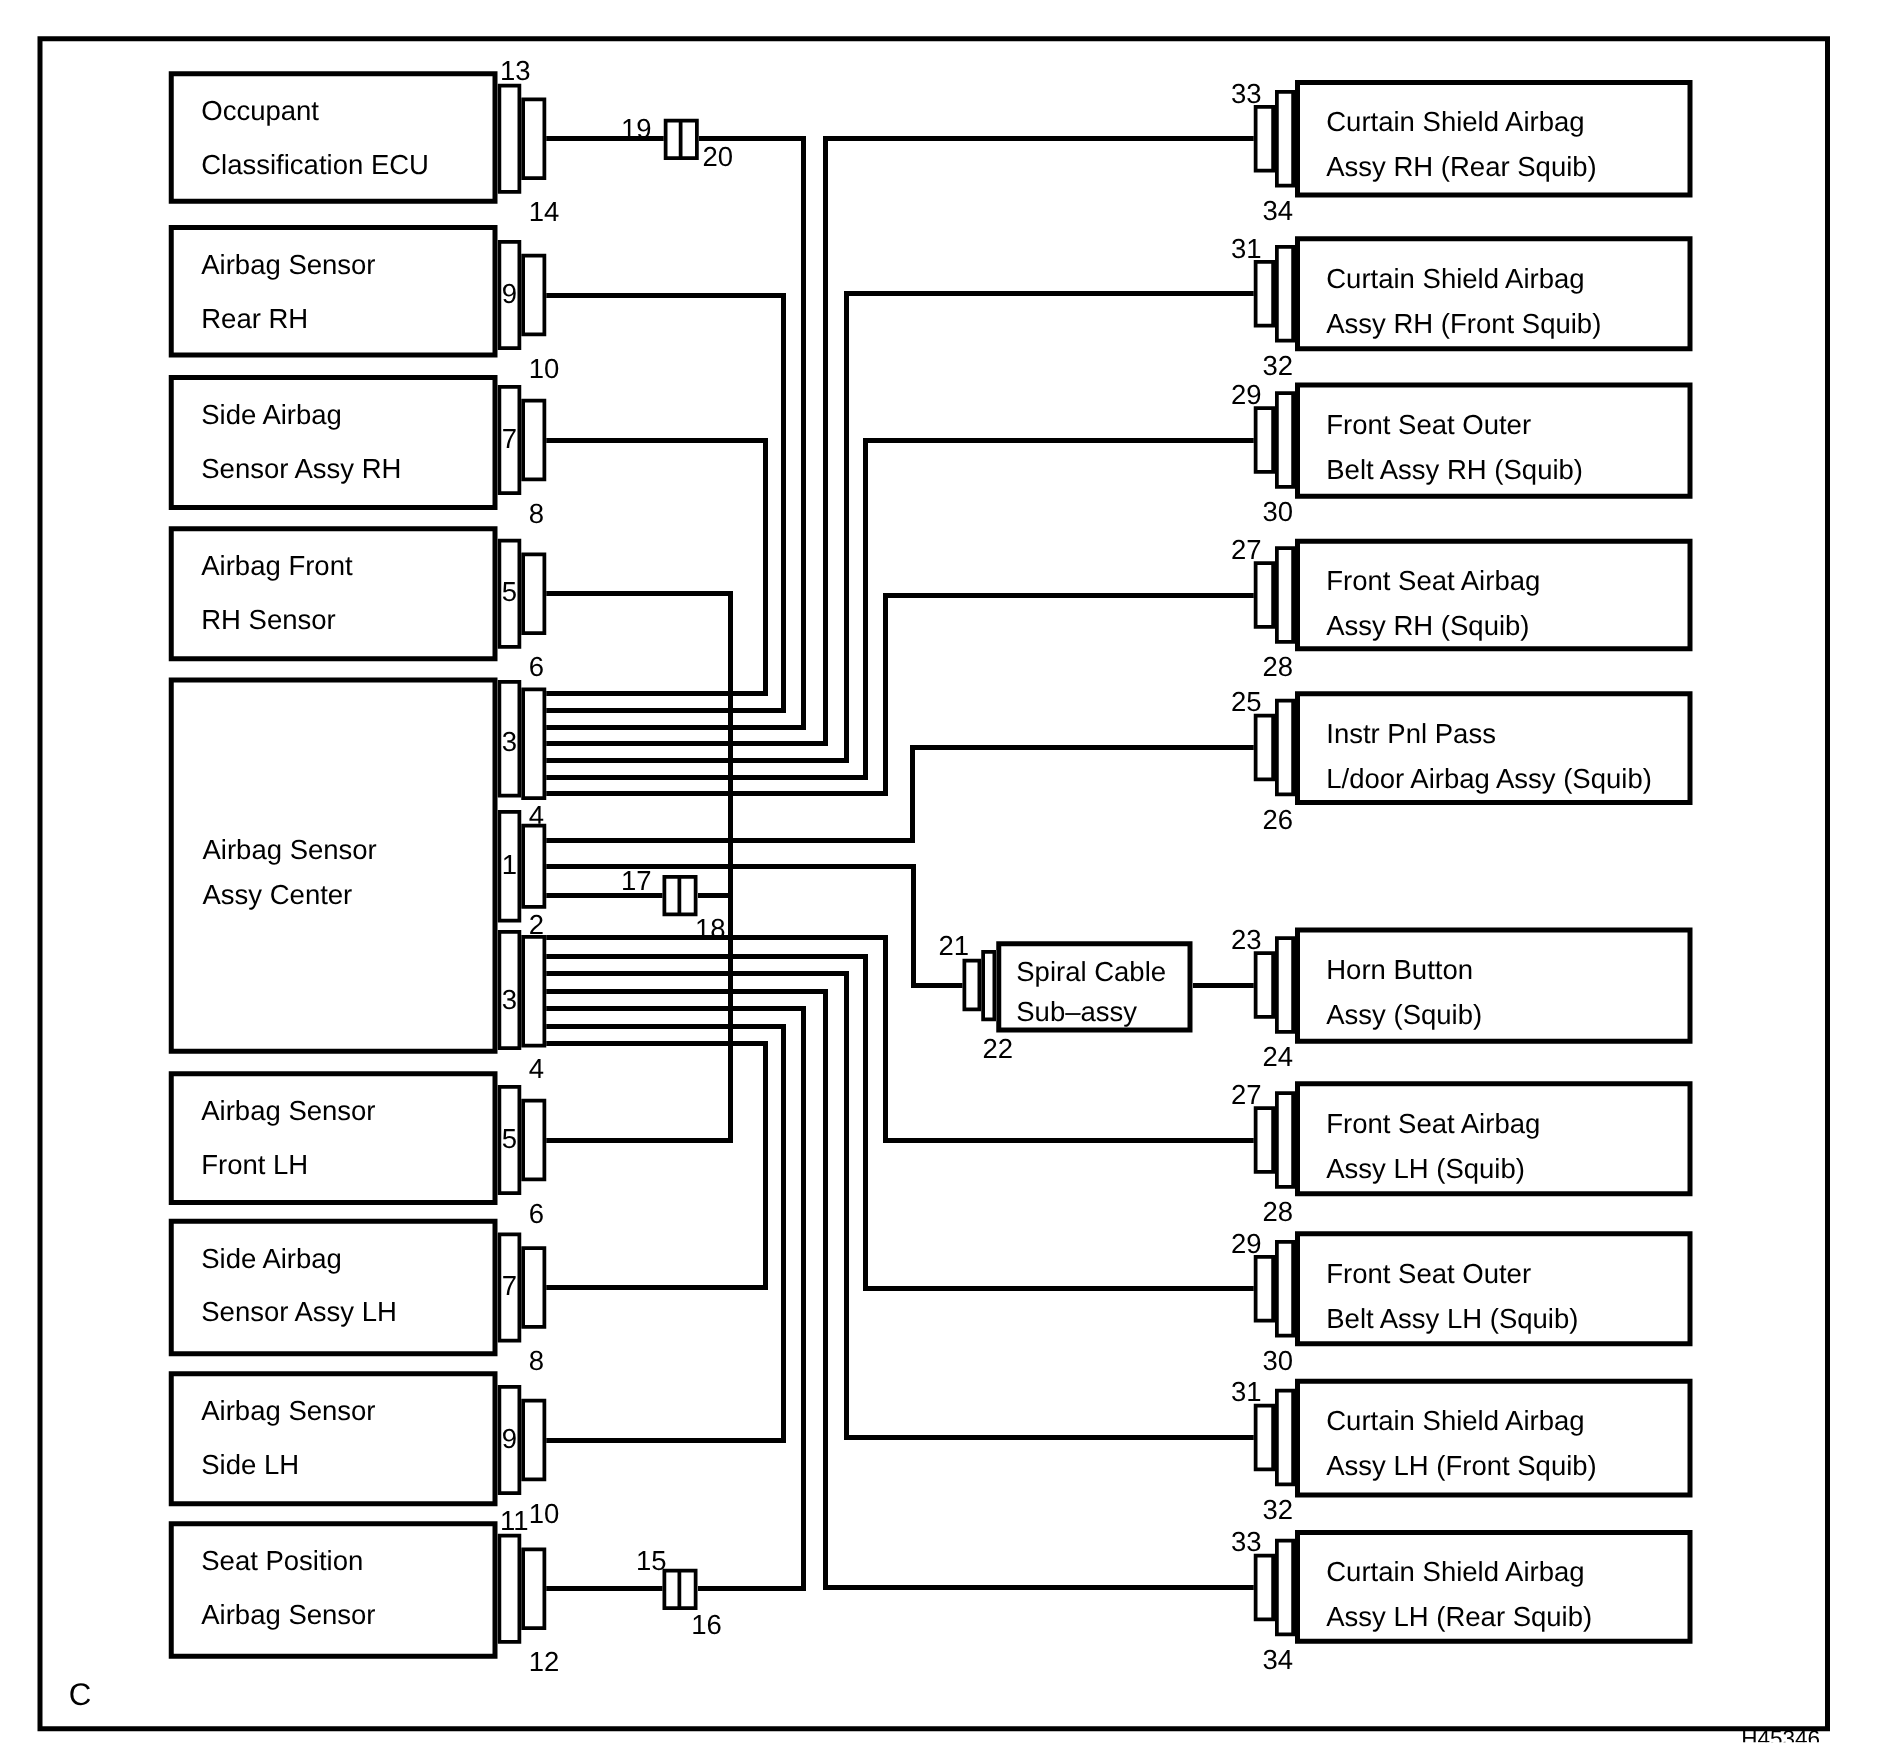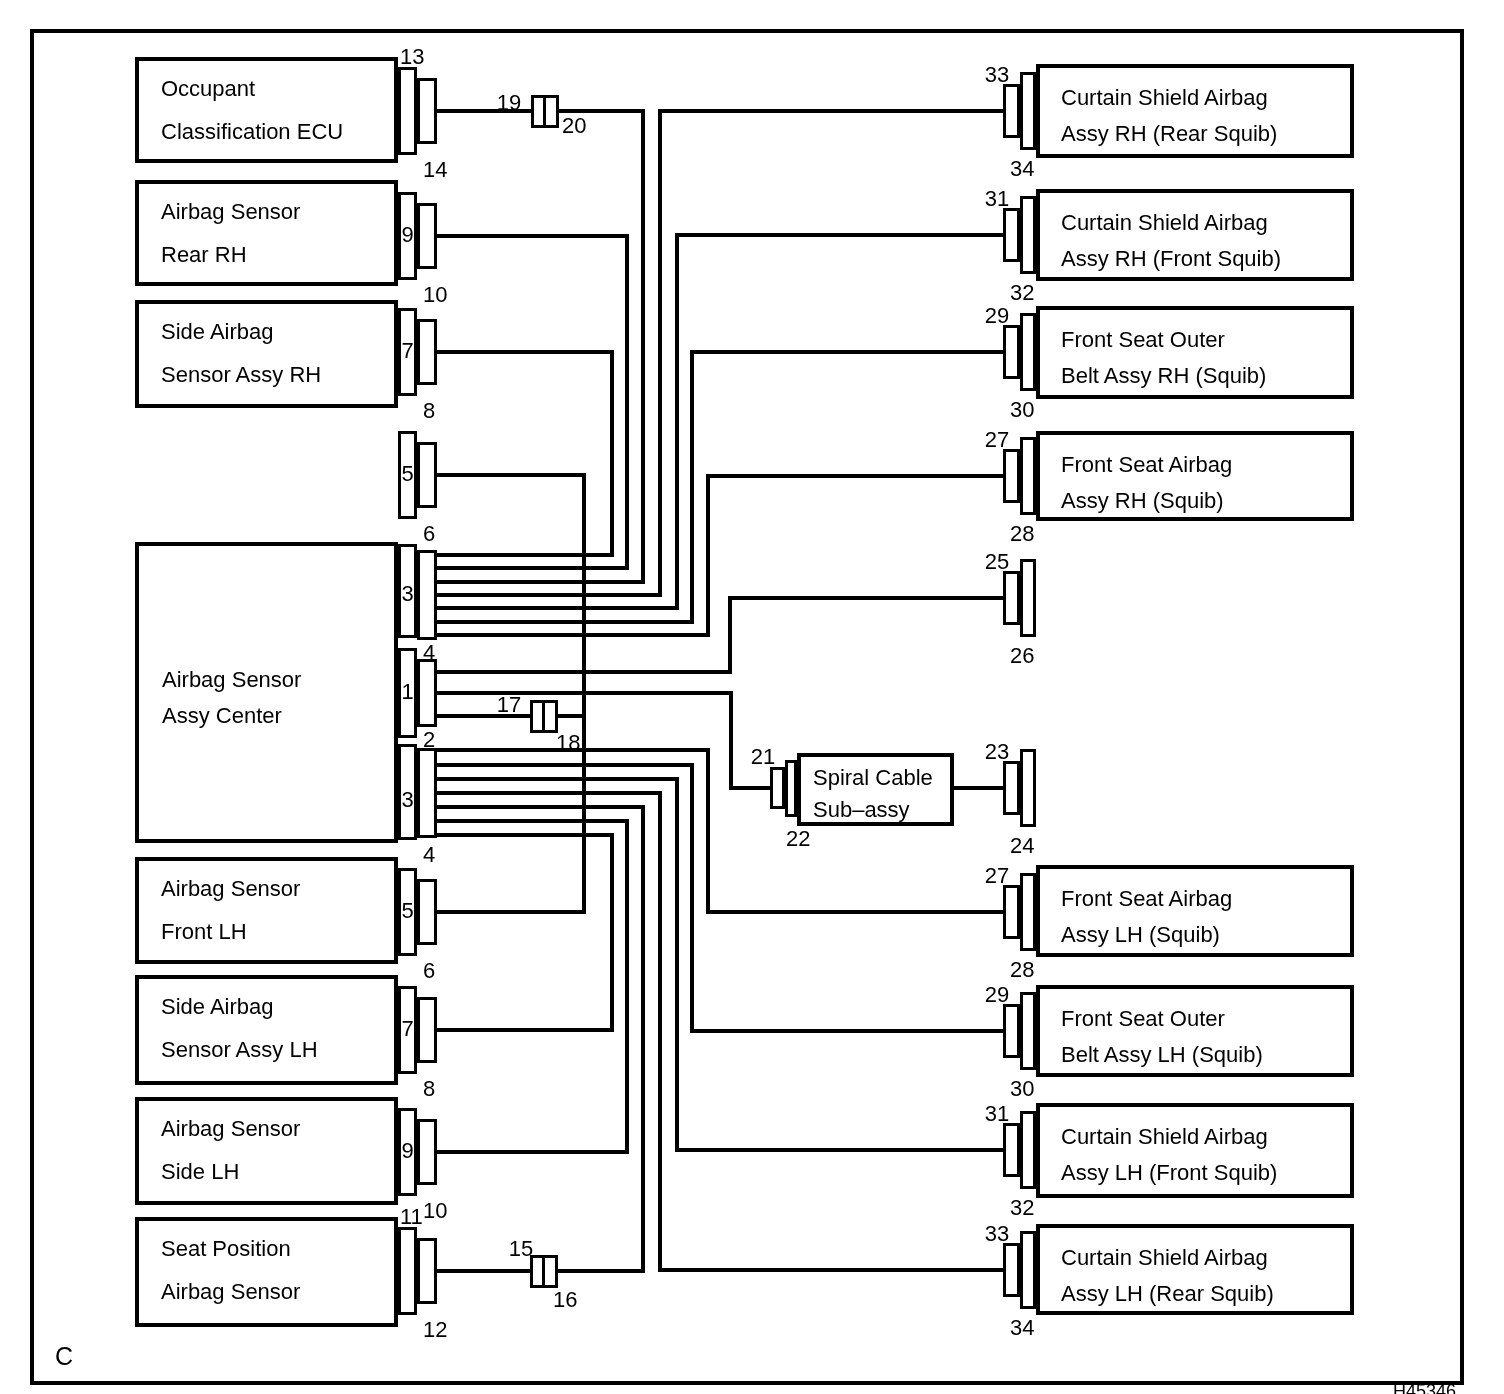--- a/index.html
+++ b/index.html
@@ -70,20 +70,24 @@
 
   <div class="box" style="left:135px;top:300px;width:263px;height:108px">
     <div class="bl l1L">Side Airbag</div>
     <div class="bl l2L">Sensor Assy RH</div>
   </div>
   <div class="tab" style="left:398px;top:308px;width:19px;height:88px"></div>
   <div class="plug" style="left:417px;top:319px;width:20px;height:66px"></div>
   <span class="pin pc" style="left:398px;top:340px;width:19px">7</span>
   <span class="pin" style="left:423px;top:400px">8</span>
 
+  <div class="box" style="left:135px;top:421px;width:263px;height:108px">
+    <div class="bl l1L">Airbag Front</div>
+    <div class="bl l2L">RH Sensor</div>
+  </div>
   <div class="tab" style="left:398px;top:431px;width:19px;height:88px"></div>
   <div class="plug" style="left:417px;top:442px;width:20px;height:66px"></div>
   <span class="pin pc" style="left:398px;top:463px;width:19px">5</span>
   <span class="pin" style="left:423px;top:523px">6</span>
 
   <div class="box" style="left:135px;top:542px;width:263px;height:301px">
     <div class="bl" style="left:23px;top:123px">Airbag Sensor</div>
     <div class="bl" style="left:23px;top:159px">Assy Center</div>
   </div>
   <div class="tab" style="left:398px;top:544px;width:19px;height:94px"></div>
@@ -173,25 +177,33 @@
 
   <div class="box" style="left:1036px;top:431px;width:318px;height:90px">
     <div class="bl l1R">Front Seat Airbag</div>
     <div class="bl l2R">Assy RH (Squib)</div>
   </div>
   <div class="rcon" style="left:1003px;top:449px;width:17px;height:54px"></div>
   <div class="rcon" style="left:1020px;top:437px;width:16px;height:78px"></div>
   <span class="pin pr" style="left:978px;top:429px;width:38px">27</span>
   <span class="pin" style="left:1010px;top:523px">28</span>
 
+  <div class="box" style="left:1036px;top:553px;width:318px;height:91px">
+    <div class="bl l1R">Instr Pnl Pass</div>
+    <div class="bl l2R">L/door Airbag Assy (Squib)</div>
+  </div>
   <div class="rcon" style="left:1003px;top:571px;width:17px;height:54px"></div>
   <div class="rcon" style="left:1020px;top:559px;width:16px;height:78px"></div>
   <span class="pin pr" style="left:978px;top:551px;width:38px">25</span>
   <span class="pin" style="left:1010px;top:645px">26</span>
 
+  <div class="box" style="left:1036px;top:742px;width:318px;height:93px">
+    <div class="bl l1R">Horn Button</div>
+    <div class="bl l2R">Assy (Squib)</div>
+  </div>
   <div class="rcon" style="left:1003px;top:761px;width:17px;height:54px"></div>
   <div class="rcon" style="left:1020px;top:749px;width:16px;height:78px"></div>
   <span class="pin pr" style="left:978px;top:741px;width:38px">23</span>
   <span class="pin" style="left:1010px;top:835px">24</span>
 
   <div class="box" style="left:1036px;top:865px;width:318px;height:92px">
     <div class="bl l1R">Front Seat Airbag</div>
     <div class="bl l2R">Assy LH (Squib)</div>
   </div>
   <div class="rcon" style="left:1003px;top:885px;width:17px;height:54px"></div>

